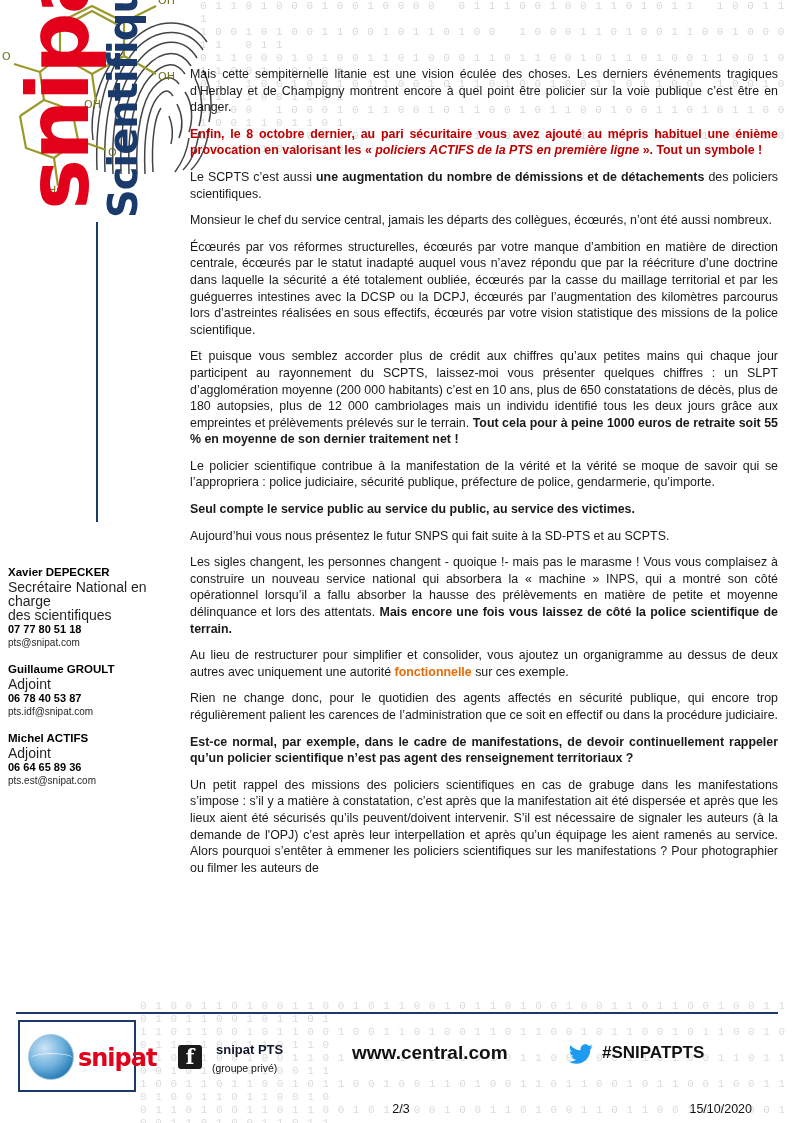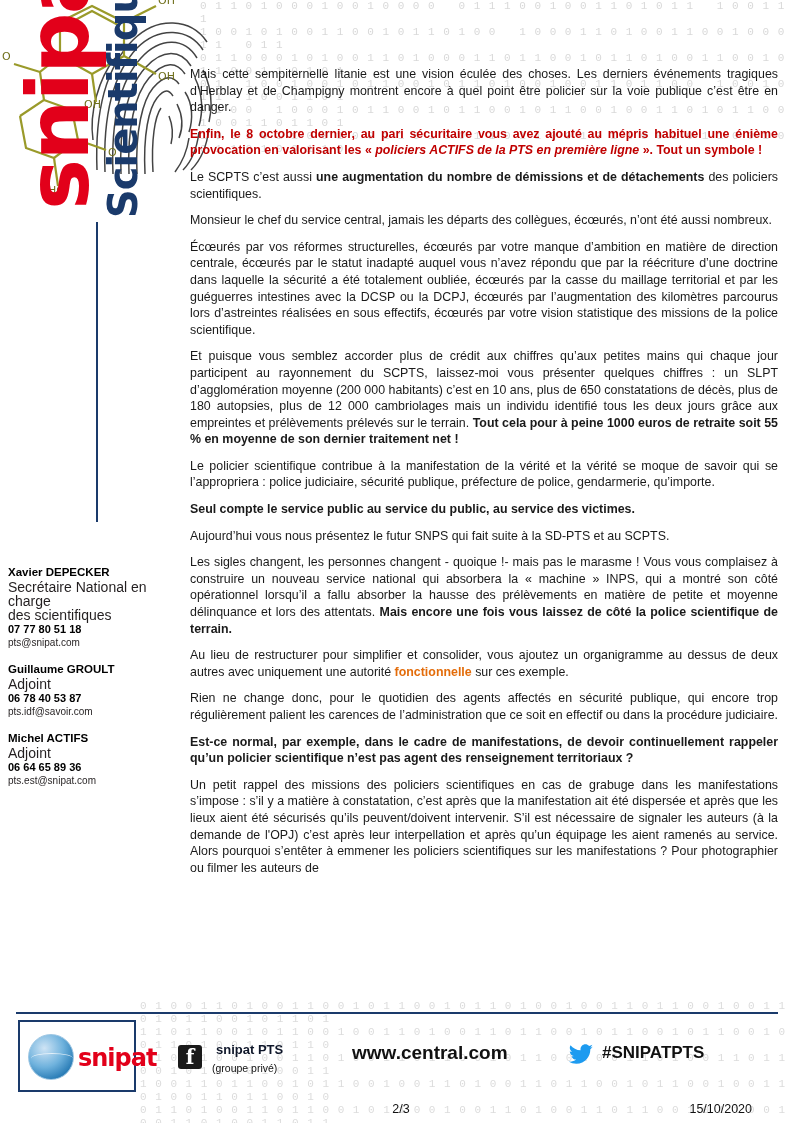--- a/index.html
+++ b/index.html
@@ -252,21 +252,21 @@
         <div class="role">des scientifiques</div>
         <div class="phone">07 77 80 51 18</div>
         <div class="mail">pts@snipat.com</div>
       </div>
 
 
       <div class="contact">
         <div class="name">Guillaume GROULT</div>
         <div class="role">Adjoint</div>
         <div class="phone">06 78 40 53 87</div>
-        <div class="mail">pts.idf@savoir.com</div>
+        <div class="mail">pts.idf@snipat.com</div>
       </div>
 
       <div class="contact">
         <div class="name">Michel ACTIFS</div>
         <div class="role">Adjoint</div>
         <div class="phone">06 64 65 89 36</div>
         <div class="mail">pts.est@snipat.com</div>
       </div>
 
     </div>

